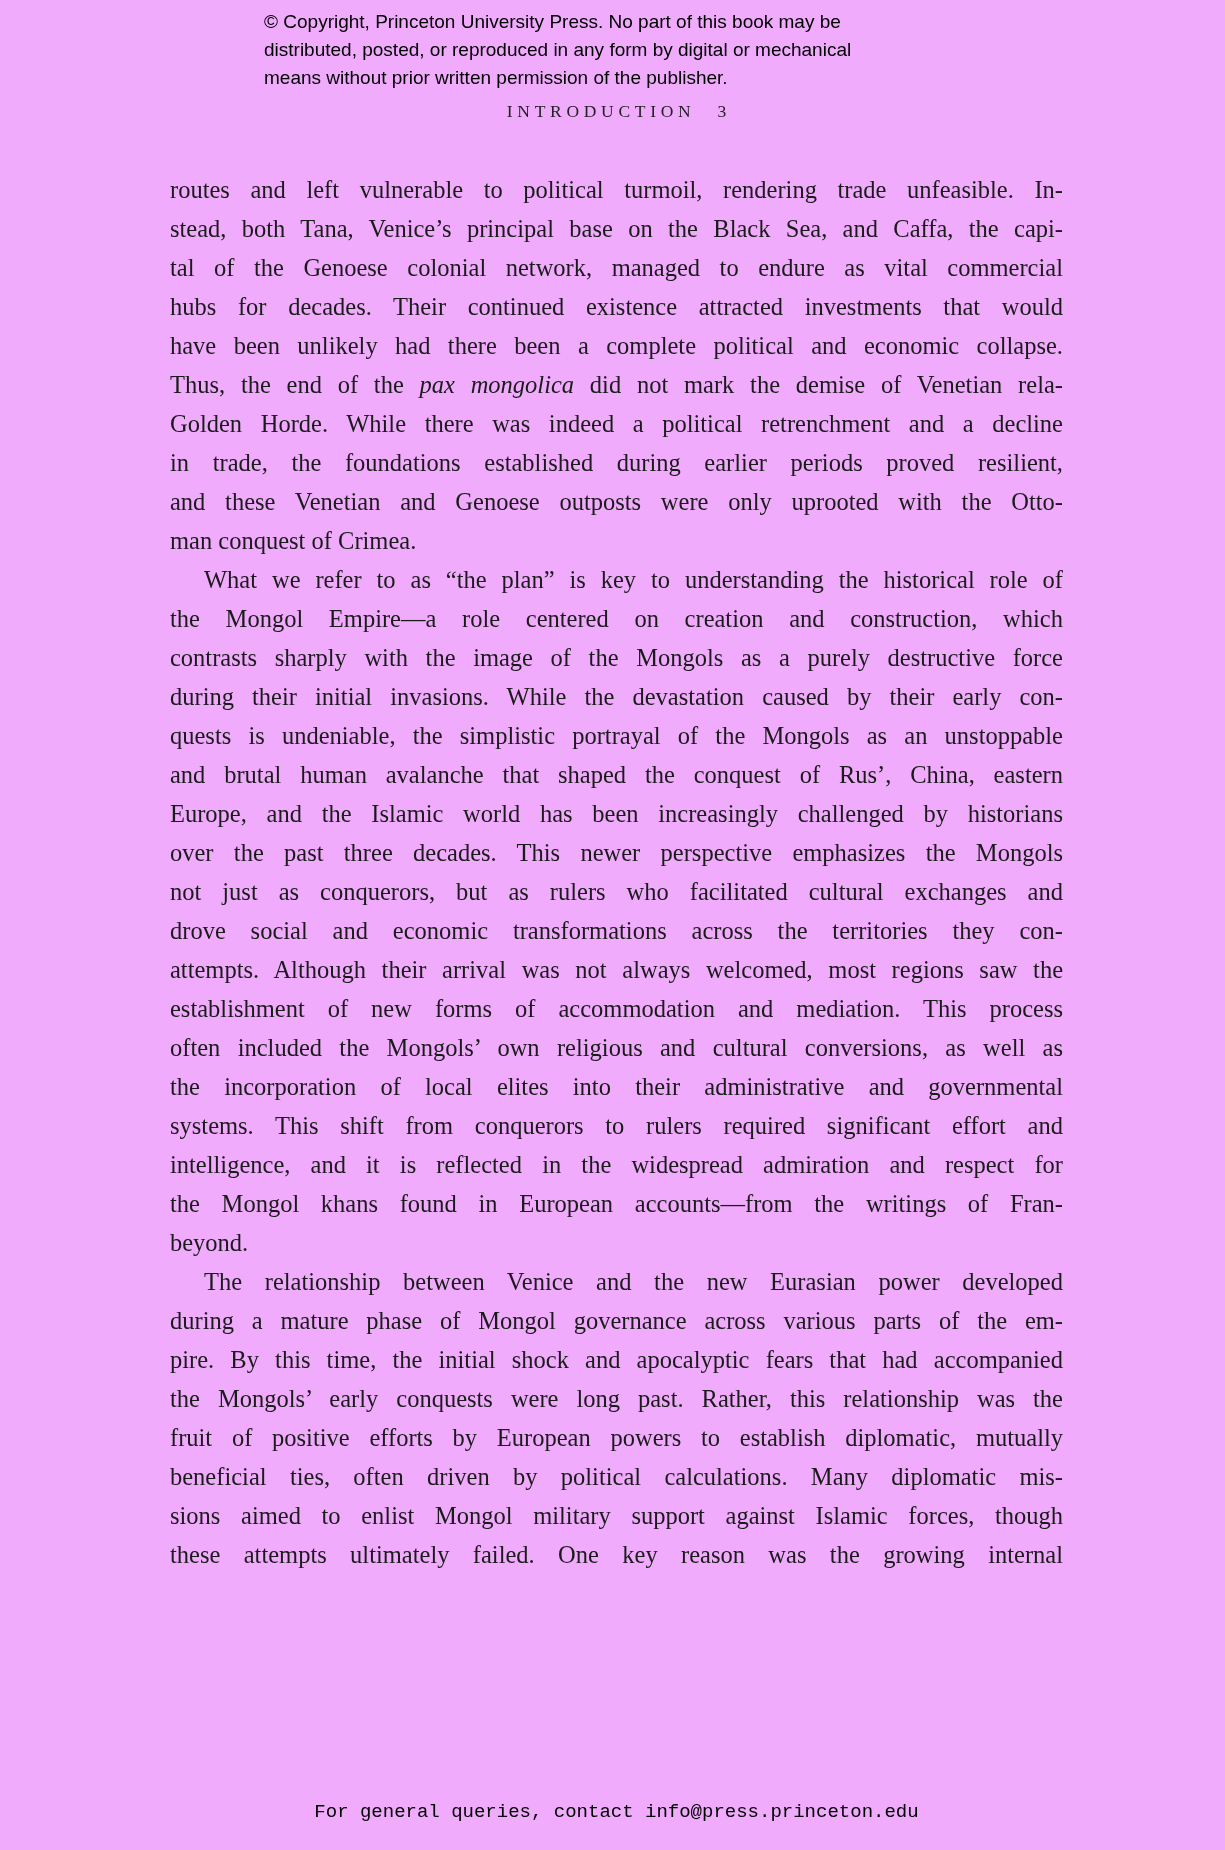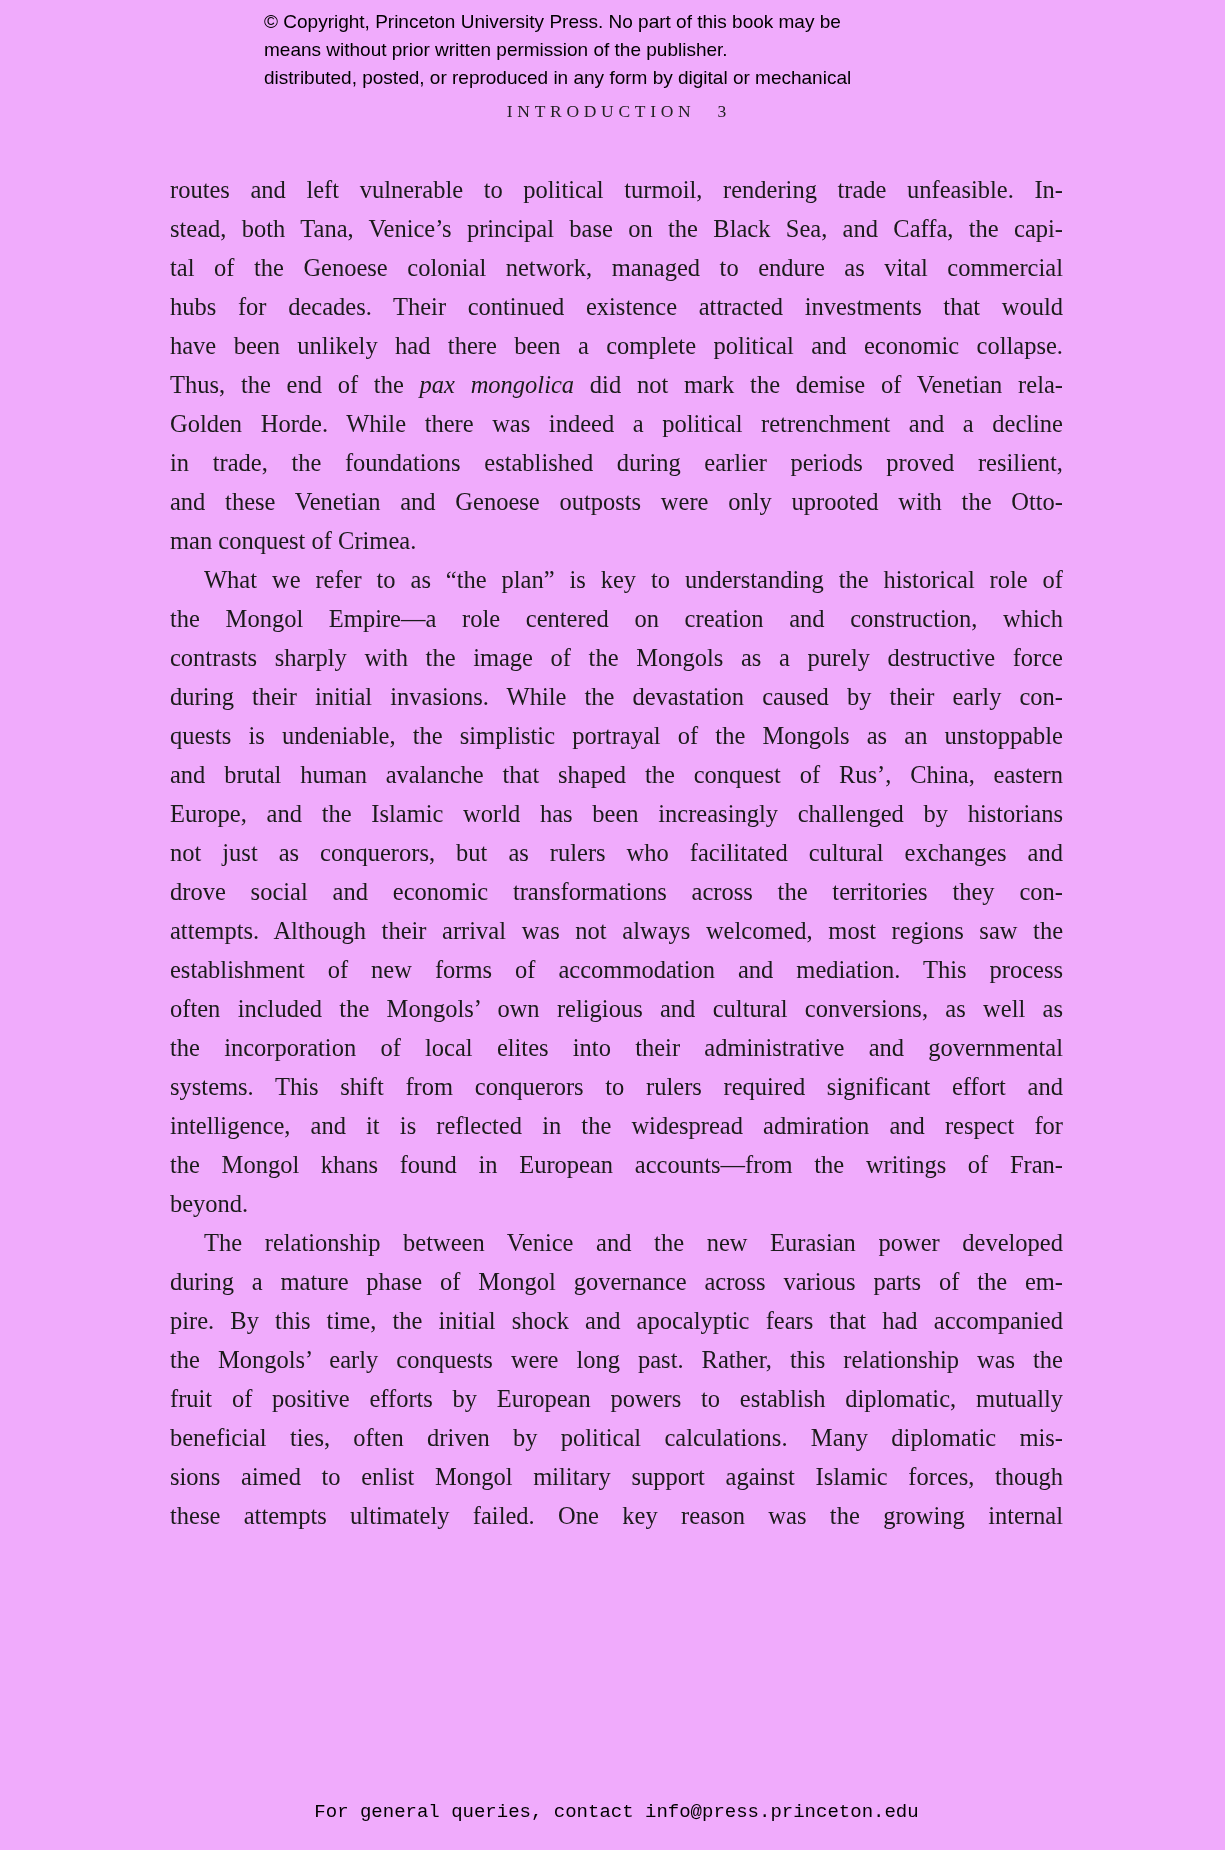--- a/index.html
+++ b/index.html
@@ -68,22 +68,22 @@
     color: #000000;
   }
 </style>
 </head>
 <body>
 
 <div class="page">
 
   <div class="copyright">
     <div>© Copyright, Princeton University Press. No part of this book may be</div>
+    <div>distributed, posted, or reproduced in any form by digital or mechanical</div>
     <div>means without prior written permission of the publisher.</div>
-    <div>distributed, posted, or reproduced in any form by digital or mechanical</div>
   </div>
 
   <div class="running-head">
     <span class="rh-title">INTRODUCTION</span><span class="rh-pagenum">3</span>
   </div>
 
   <div class="body-text" id="body-text">
       <div class="paragraph">
         <div class="text-line justified">routes and left vulnerable to political turmoil, rendering trade unfeasible. In-</div>
         <div class="text-line justified">stead, both Tana, Venice’s principal base on the Black Sea, and Caffa, the capi-</div>
@@ -97,20 +97,21 @@
         <div class="text-line final">man conquest of Crimea.</div>
       </div>
       <div class="paragraph">
         <div class="text-line justified first-indent">What we refer to as “the plan” is key to understanding the historical role of</div>
         <div class="text-line justified">the Mongol Empire—a role centered on creation and construction, which</div>
         <div class="text-line justified">contrasts sharply with the image of the Mongols as a purely destructive force</div>
         <div class="text-line justified">during their initial invasions. While the devastation caused by their early con-</div>
         <div class="text-line justified">quests is undeniable, the simplistic portrayal of the Mongols as an unstoppable</div>
         <div class="text-line justified">and brutal human avalanche that shaped the conquest of Rus’, China, eastern</div>
         <div class="text-line justified">Europe, and the Islamic world has been increasingly challenged by historians</div>
+        <div class="text-line justified">over the past three decades. This newer perspective emphasizes the Mongols</div>
         <div class="text-line justified">not just as conquerors, but as rulers who facilitated cultural exchanges and</div>
         <div class="text-line justified">drove social and economic transformations across the territories they con-</div>
         <div class="text-line justified">attempts. Although their arrival was not always welcomed, most regions saw the</div>
         <div class="text-line justified">establishment of new forms of accommodation and mediation. This process</div>
         <div class="text-line justified">often included the Mongols’ own religious and cultural conversions, as well as</div>
         <div class="text-line justified">the incorporation of local elites into their administrative and governmental</div>
         <div class="text-line justified">systems. This shift from conquerors to rulers required significant effort and</div>
         <div class="text-line justified">intelligence, and it is reflected in the widespread admiration and respect for</div>
         <div class="text-line justified">the Mongol khans found in European accounts—from the writings of Fran-</div>
         <div class="text-line final">beyond.</div>

